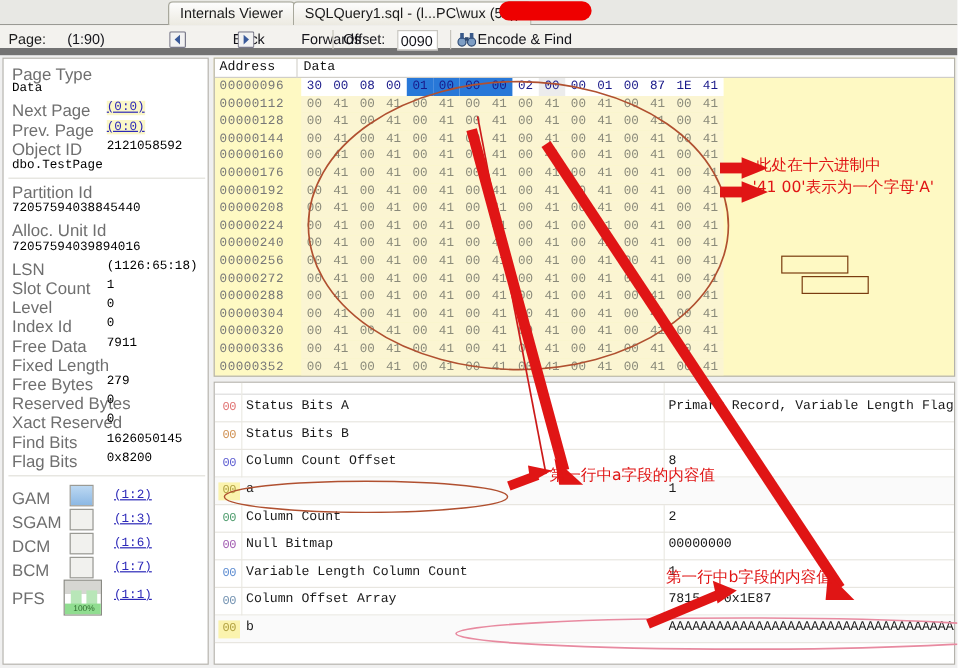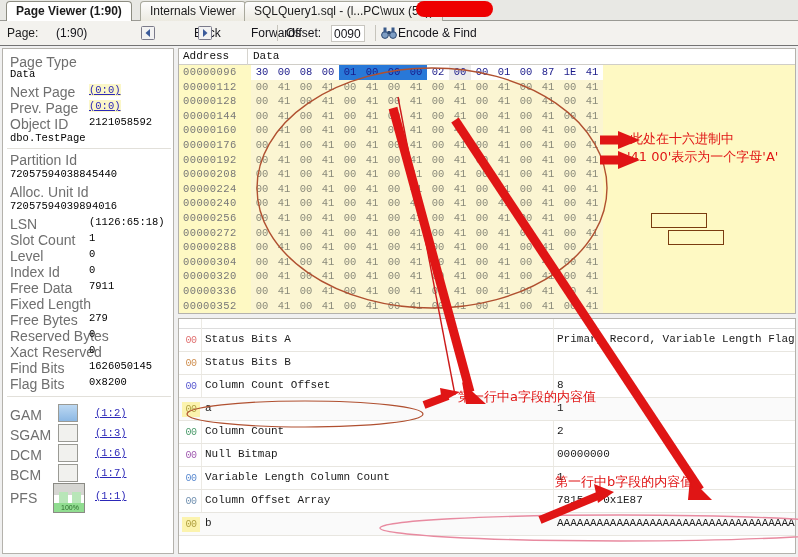--- a/index.html
+++ b/index.html
@@ -52,21 +52,21 @@
     width: 77px; height: 16px;
     background: #ee0000;
     border-radius: 9px;
     z-index: 6;
   }
 
   
   .toolbar {
     position: absolute; left: 0; top: 21px; width: 798px; height: 25px;
     background: #f3f2ee;
-    border-bottom: 1px solid #737373;
+    border-bottom: 6px solid #737373;
     text-decoration: underline;
   }
   .tb-item {
     position: absolute; top: 4px;
     height: 17px; line-height: 17px;
     font-size: 12px;
     white-space: nowrap;
     color: #14141a;
   }
   .tb-label  { left: 7px;   color: #1c1c1c; }
@@ -275,21 +275,20 @@
   .at2 { left: 627px; top: 148px; }
   .at3 { left: 458px; top: 388px; }
   .at4 { left: 555px; top: 473px; }
 </style>
 </head>
 <body>
 
 <div id="app">
 
   <div class="tabstrip">
-    <div class="tab t0 active"><span>Page Viewer (1:90)</span></div>
     <div class="tab t1"><span>Internals Viewer</span></div>
     <div class="tab t2"><span>SQLQuery1.sql - (l...PC\wux          (52))</span></div>
     <div class="redact"></div>
   </div>
 
   <div class="toolbar">
     <span class="tb-item tb-label">Page:</span>
     <span class="tb-item tb-value">(1:90)</span>
 
     <span class="ico ico-back">

